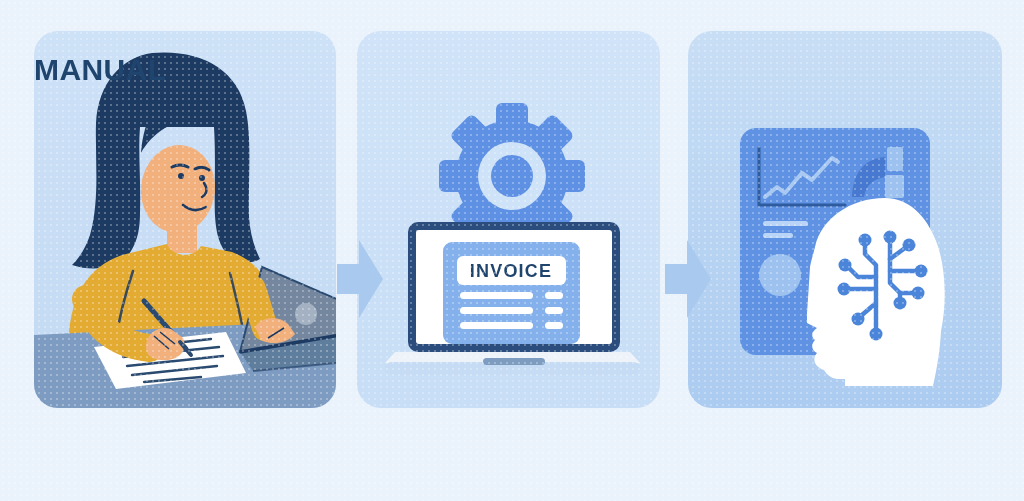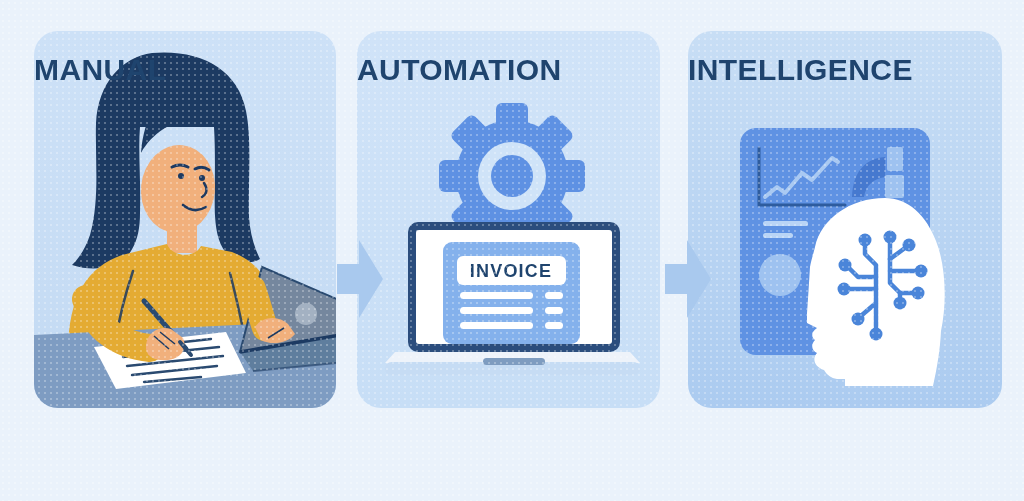--- a/index.html
+++ b/index.html
@@ -94,21 +94,20 @@
         </g>
       </g>
     </svg>
   </section>
 
   <svg class="arrow" id="arrow-1" viewBox="0 0 48 80" aria-hidden="true">
     <polygon points="0,25 22,25 22,1 46,40 22,79 22,55 0,55" fill="#a9c9ee"></polygon>
   </svg>
 
   <section class="panel" id="panel-automation">
-    <h2 class="panel-title">AUTOMATION</h2>
     <svg class="illus" viewBox="0 0 303 377" aria-hidden="true">
 
       <g transform="translate(155,145)">
         <g fill="#5e91e3">
           <rect x="-16" y="-73" width="32" height="146" rx="6"></rect>
           <rect x="-16" y="-73" width="32" height="146" rx="6" transform="rotate(45)"></rect>
           <rect x="-16" y="-73" width="32" height="146" rx="6" transform="rotate(90)"></rect>
           <rect x="-16" y="-73" width="32" height="146" rx="6" transform="rotate(135)"></rect>
           <circle r="56"></circle>
         </g>
@@ -137,21 +136,20 @@
         <rect x="126" y="327" width="62" height="7" rx="3.5" fill="#7e9cc0"></rect>
       </g>
     </svg>
   </section>
 
   <svg class="arrow" id="arrow-2" viewBox="0 0 48 80" aria-hidden="true">
     <polygon points="0,25 22,25 22,1 46,40 22,79 22,55 0,55" fill="#a9c9ee"></polygon>
   </svg>
 
   <section class="panel" id="panel-intelligence">
-    <h2 class="panel-title">INTELLIGENCE</h2>
     <svg class="illus" viewBox="0 0 314 377" aria-hidden="true">
 
       <g>
         <rect x="52" y="97" width="190" height="227" rx="16" fill="#5f92e3"></rect>
         <g>
           <path d="M 71,117 L 71,174 L 157,174" fill="none" stroke="#2e5c9e" stroke-width="3" stroke-linecap="round"></path>
           <polyline points="77,166 89,156 97,162 114,142 124,149 144,127 150,131" fill="none" stroke="#a9c9f2" stroke-width="4" stroke-linejoin="round" stroke-linecap="round"></polyline>
         </g>
         <g>
           <path d="M 164,166 C 165,143 175,128 197,126 L 197,146 C 184,148 178,155 176,166 Z" fill="#4679cf"></path>

